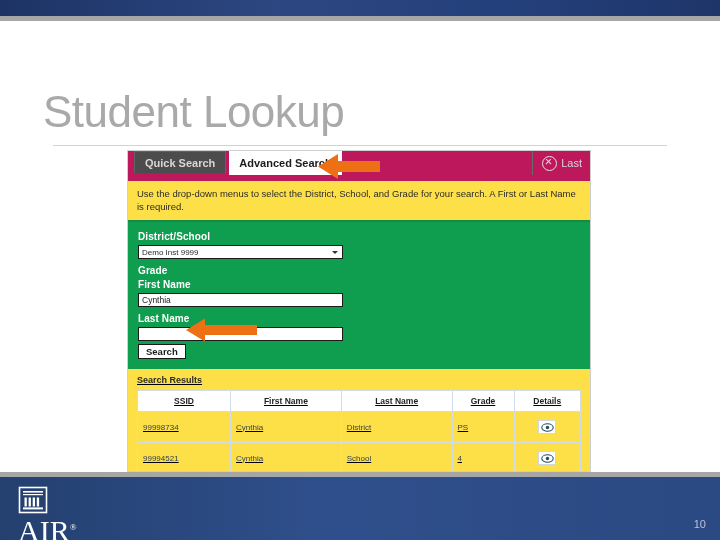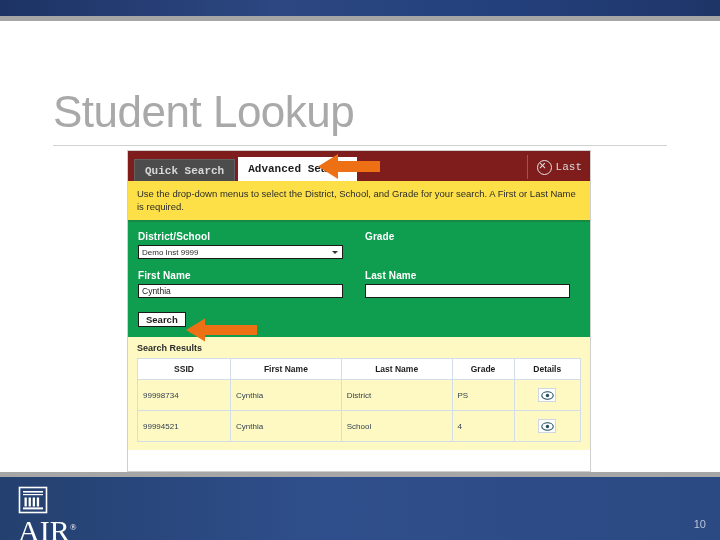--- a/index.html
+++ b/index.html
@@ -98,21 +98,21 @@
     position: absolute;
     right: 14px; bottom: 10px;
     color: #b9c4d8;
     font-size: 11px;
     font-family: "Liberation Sans", sans-serif;
   }
 
   
   .slide-title {
     position: absolute;
-    left: 53px; top: 86px;
+    left: 43px; top: 86px;
     color: #a9a9a9;
     font-size: 44px;
     font-weight: 400;
     letter-spacing: -0.5px;
     line-height: 52px;
     white-space: nowrap;
   }
   .title-rule {
     position: absolute;
     left: 53px; top: 145px;
@@ -128,24 +128,23 @@
     background: #ffffff;
     border: 1px solid #cfcfcf;
     box-sizing: border-box;
     overflow: hidden;
   }
 
   
   .tabbar {
     position: relative;
     height: 30px;
-    background: #7f1d1d;
-    display: flex;
-    align-items: flex-end;
-    font-family: Liberation Mono, monospace;
+    background: #be185d;
+    display: flex;
+    align-items: flex-start;
   }
   .tab {
     height: 22px;
     margin-bottom: 0;
     padding: 0 10px;
     display: flex;
     align-items: center;
     font-size: 11px;
     font-weight: bold;
     box-sizing: border-box;
@@ -205,22 +204,23 @@
   }
 
   
   .form {
     background: #0f9d4f;
     padding: 9px 10px 10px 10px;
     position: relative;
   }
   .form-row {
     display: flex;
-    gap: 22px;
-    margin-bottom: 11px;
+    gap: 6px;
+    margin-bottom: 0;
+    flex-direction: column;
   }
   .field { width: 205px; }
   .field-label {
     color: #ffffff;
     font-size: 10px;
     font-weight: bold;
     margin-bottom: 3px;
     letter-spacing: 0.1px;
   }
   .select-box, .text-box {
@@ -256,22 +256,23 @@
     background: #ffffff;
     border: 1px solid #1a1a1a;
     color: #1c1c1c;
     font-size: 9.5px;
     font-weight: bold;
     box-sizing: border-box;
   }
 
   
   .results {
-    background: #fef9c3;
+    background: #fde047;
     padding: 6px 9px 8px 9px;
+    text-decoration: underline;
   }
   .results-title {
     font-size: 9px;
     font-weight: bold;
     color: #2b2b2b;
     margin-bottom: 5px;
   }
   table.res {
     width: 100%;
     border-collapse: collapse;

